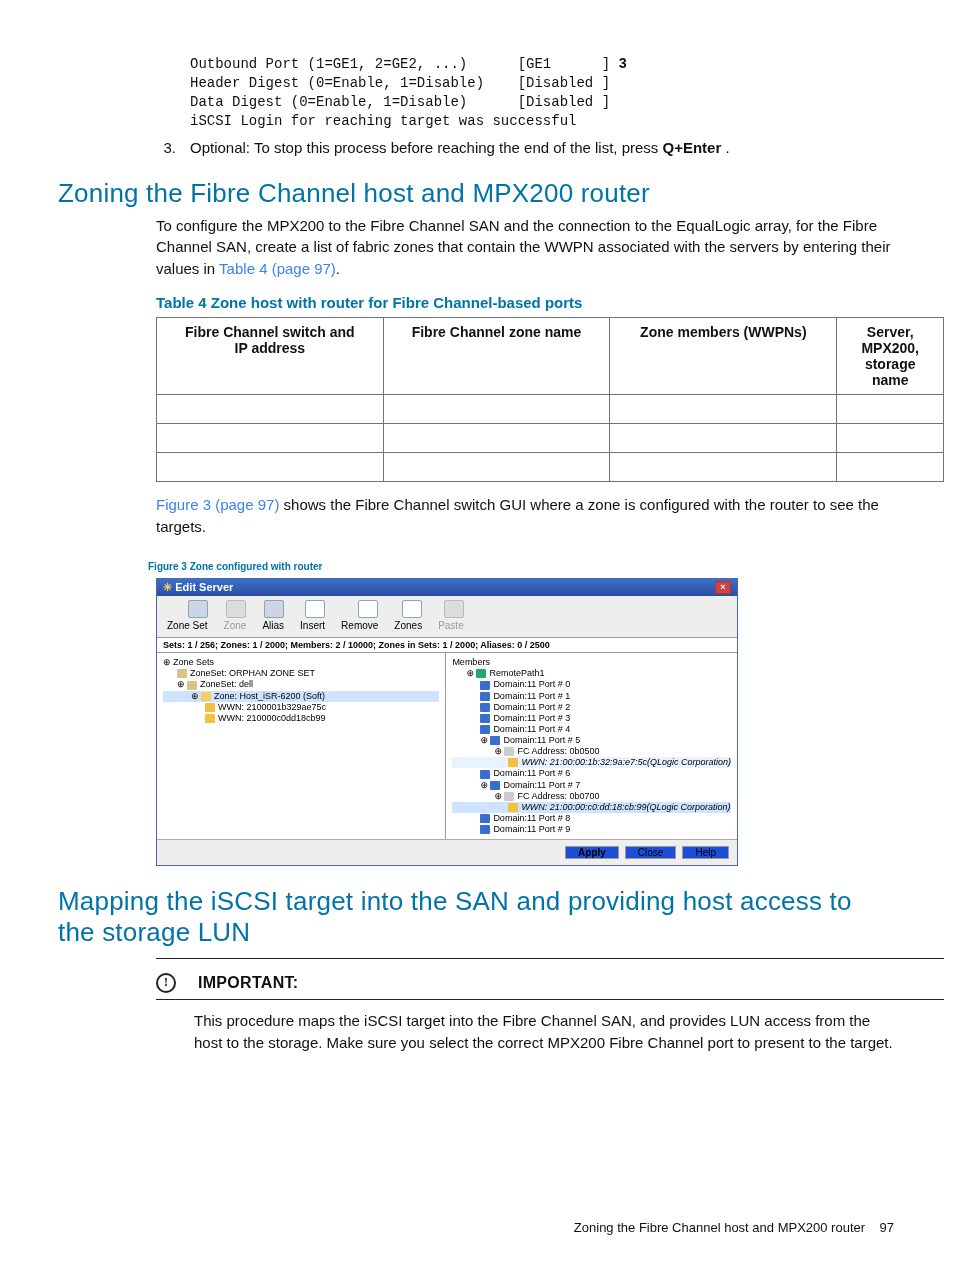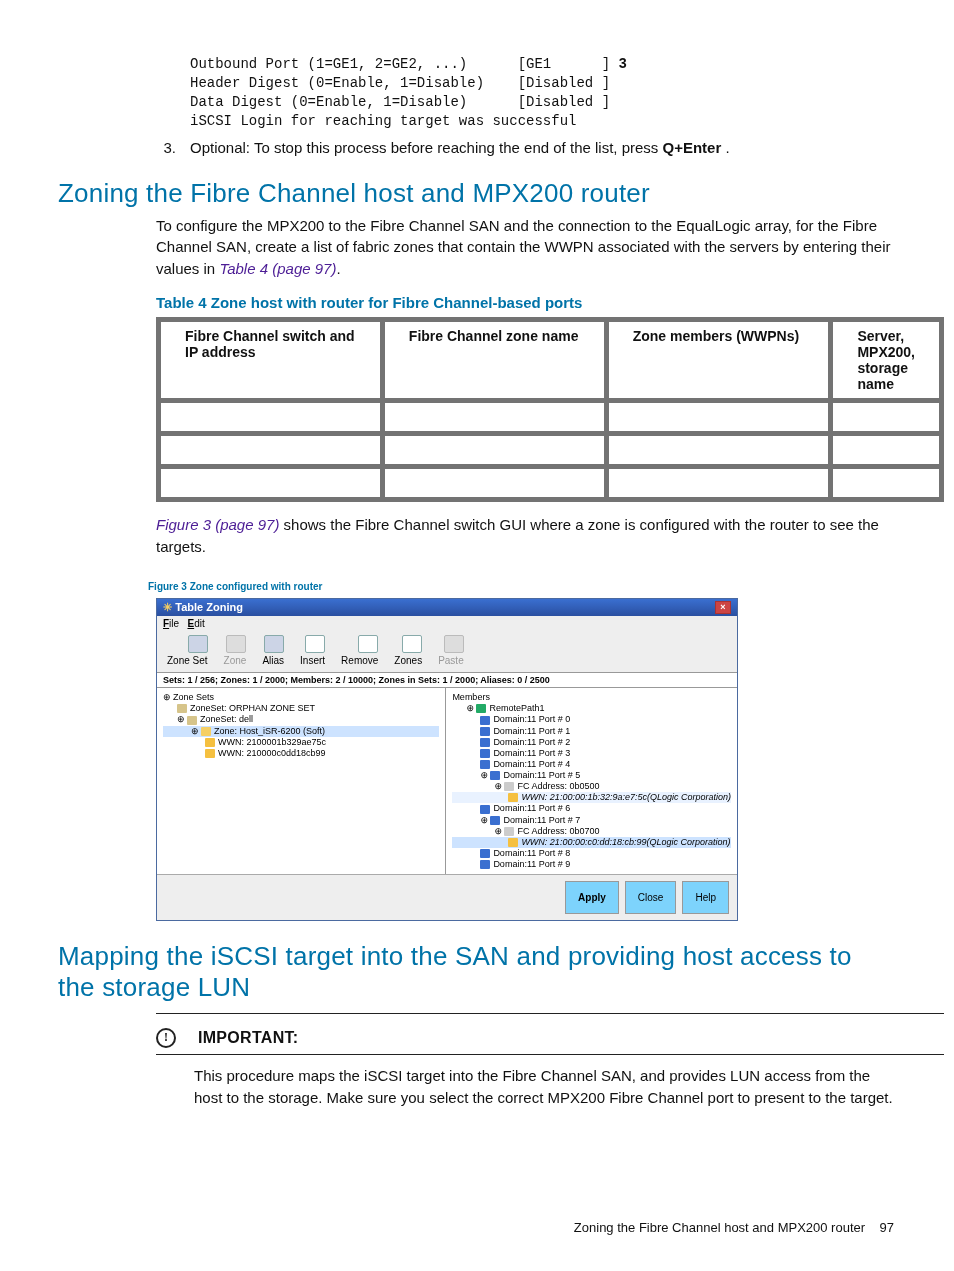--- a/index.html
+++ b/index.html
@@ -38,37 +38,37 @@
     font-size: 26px;
     color: #0073a8;
     margin: 22px 0 6px -40px;
     letter-spacing: .2px;
   }
   .body-para {
     margin-left: 58px;
     margin-top: 6px;
     line-height: 1.45;
   }
-  .link { color: #4c1d95; font-style: italic; }
+  .link { color: #3b82f6; }
   .table-title {
     color: #0073a8;
     font-weight: bold;
     font-size: 15px;
     margin: 14px 0 6px 58px;
   }
   table.fc-table {
     border-collapse: collapse;
     margin-left: 58px;
     width: 788px;
   }
   table.fc-table th, table.fc-table td {
-    border: 5px solid #737373;
+    border: 1px solid #737373;
     padding: 6px 24px;
     font-size: 14px;
-    text-align: left;
+    text-align: center;
     vertical-align: top;
     font-weight: bold;
   }
   table.fc-table td { font-weight: normal; height: 16px; }
   .fig-title {
     color: #0073a8;
     font-weight: bold;
     font-size: 10px;
     margin: 24px 0 6px 50px;
   }
@@ -108,21 +108,21 @@
   .tree-row.sel{ background:#cde3ff;}
   .tree-row.sel2{ background:#e9f2ff;}
   .ic{ display:inline-block; width:10px; height:9px; background:#2a6; margin-right:3px; vertical-align:middle; border-radius:1px;}
   .ic.port{ background:#3a6fd0;}
   .ic.fc{ background:#ccc;}
   .ic.wwn{ background:#f5c040;}
   .ic.box{ background:#d6c48a;}
   .ic.folder{ background:#f5cf64;}
   .ind0{padding-left:0px;} .ind1{padding-left:14px;} .ind2{padding-left:28px;} .ind3{padding-left:42px;} .ind4{padding-left:56px;}
   .shot-footer{ display:flex; justify-content:flex-end; gap:6px; padding:6px 8px; background:#eee; border-top:1px solid #aaa;}
-  .shot-btn{ background:#7dd3fc; border:1px solid #999; padding:10px 12px; font-size:10px;}
+  .shot-btn{ background:#1d4ed8; border:1px solid #999; padding:0 12px; font-size:10px;}
   .shot-btn.bold{ font-weight:bold;}
 
   .important-icon {
     display:inline-block; width:16px; height:16px; border:2px solid #222;
     border-radius:50%; text-align:center; line-height:14px; font-weight:bold;
     font-family: Georgia, serif; font-size:12px;
   }
   .important-row{ margin:14px 0 0 58px; display:flex; gap:22px; align-items:center;}
   .important-word{ font-weight:bold; font-size:16px; letter-spacing:.3px;}
   hr.imp{ margin:4px 0 0 58px; border:0; border-top:1px solid #222; width:788px;}
@@ -185,26 +185,22 @@
     </table>
 
   <div class="body-para" style="margin-top:12px;">
     <span class="link">Figure 3 (page 97)</span><span> shows the Fibre Channel switch GUI where a zone is configured with the router to see the targets.</span>
   </div>
 
   <div class="fig-title">Figure 3 Zone configured with router</div>
 
   <div class="shot">
     <div class="shot-title">
-      <span><span style="color:#f5cf64;">✳</span> <span>Table Zoning</span></span>
+      <span><span style="color:#f5cf64;">✳</span> <span>Edit Server</span></span>
       <span class="shot-close">×</span>
-    </div>
-    <div class="shot-menu">
-      <b><u>F</u></b><span>ile</span>&nbsp;&nbsp;
-      <b><u>E</u></b><span>dit</span>
     </div>
     <div class="shot-toolbar">
       <div class="tool">
           <div class="tool-icon"></div>
           <span>Zone Set</span>
         </div>
       <div class="tool disabled">
           <div class="tool-icon"></div>
           <span>Zone</span>
         </div>

